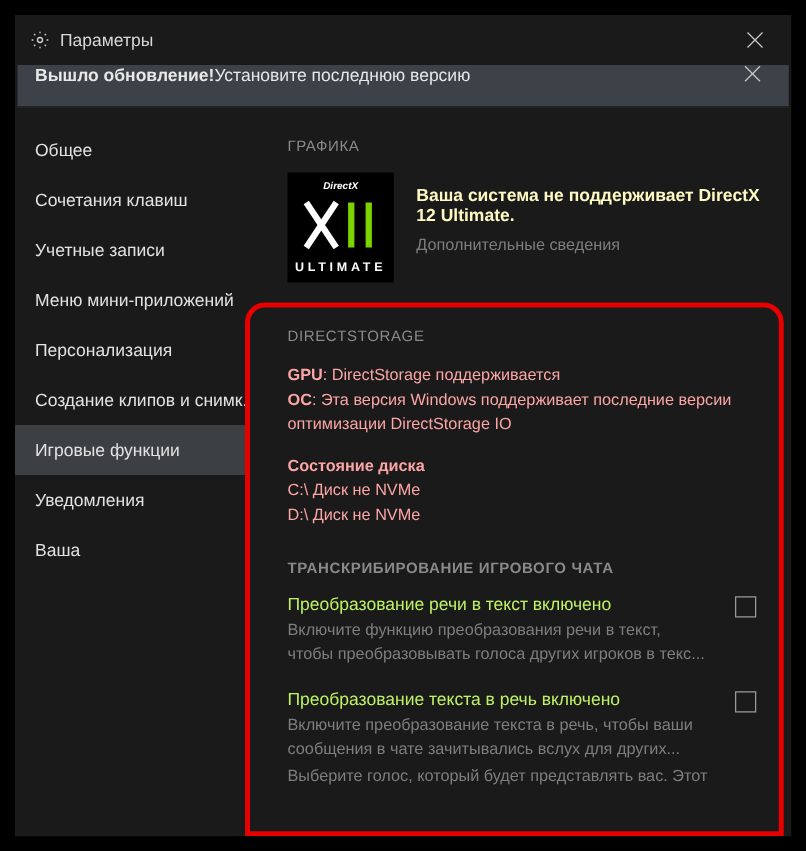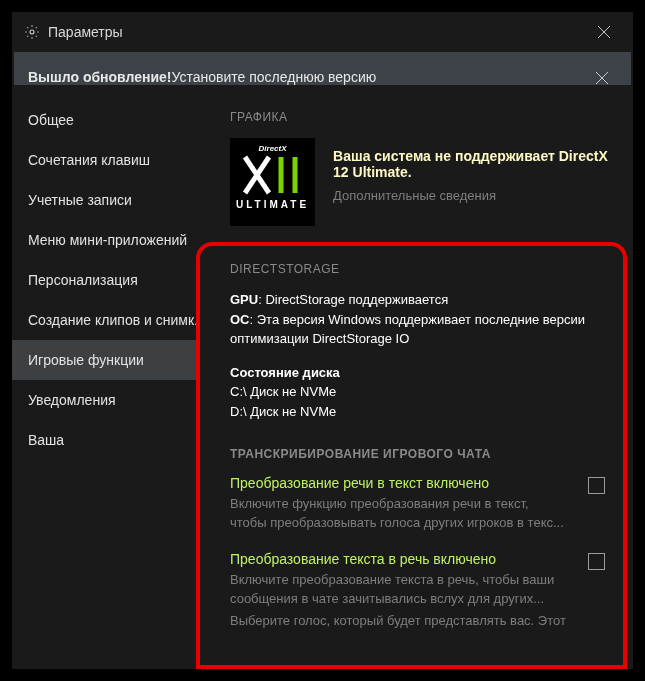--- a/index.html
+++ b/index.html
@@ -25,21 +25,21 @@
     padding: 0 8px 0 12px;
     color: #d8d8d8;
     font-size: 14px;
   }
   .titlebar .gear { margin-right: 8px; display:flex; align-items:center;}
   .close-x { width: 28px; text-align: center; color:#c8c8c8; font-size:15px; line-height:1;}
   .notify {
     background: #3c4247;
     height: 34px;
     display: flex;
-    align-items: flex-end;
+    align-items: flex-start;
     padding: 0 8px 0 14px;
     font-size: 14px;
     color: #e8e8e8;
     border-bottom: 1px solid #1a1a1a;
     margin: 0 2px;
   }
   .notify .close-x { color:#c8c8c8; }
   .spacer { flex: 1; }
   .body { flex:1; display:flex; overflow:hidden;}
   .sidebar {
@@ -67,39 +67,39 @@
   .sec-head {
     font-size: 12px;
     letter-spacing: 0.5px;
     color: #8a8a8a;
     margin: 10px 0 14px 0;
   }
   .dx-row { display:flex; align-items:flex-start; gap:18px; margin-bottom:8px;}
   .dx-badge {
     width: 92px; height: 88px;
     background: #000;
-    display:flex; flex-direction:column; align-items:center; justify-content:flex-start;
+    display:flex; flex-direction:column; align-items:center; justify-content:space-between;
     color:#fff;
     padding:6px;
   }
   .dx-badge .small { font-size:8px; font-style:italic; font-weight:600;}
   .dx-badge .big { display:flex; align-items:center; justify-content:center;}
   .dx-badge .ult { font-size:10px; letter-spacing:3px; font-weight:700; margin-top:2px;}
   .dx-text { padding-top:10px;}
   .dx-text .line1 { font-size:14px; font-weight:600; color:#fef9c3;}
   .dx-text .line2 { font-size:13px; color:#7e7e7e; margin-top:8px;}
   .highlight-box {
     position:absolute;
     left:0; right:6px; top:156px; bottom:0;
     border:4px solid #e60000;
     border-radius:16px 16px 0 0;
     pointer-events:none;
   }
   .sec2 { margin-top:36px; }
-  .white { color:#ffffff; font-size:13px; line-height:1.5;}
+  .white { color:#fca5a5; font-size:13px; line-height:1.5;}
   .b { font-weight:700; }
   .block { margin-bottom:14px;}
   .chat-item { position:relative; padding-right:48px; margin-bottom:18px;}
   .chat-item .title { font-size:14px; color:#bef264; font-weight:400; margin-bottom:4px;}
   .chat-item .desc { font-size:13px; color:#7e7e7e; line-height:1.45;}
   .cbx {
     position:absolute; right:10px; top:2px;
     width:17px; height:17px;
     border:1.5px solid #9a9a9a;
     background:transparent;

